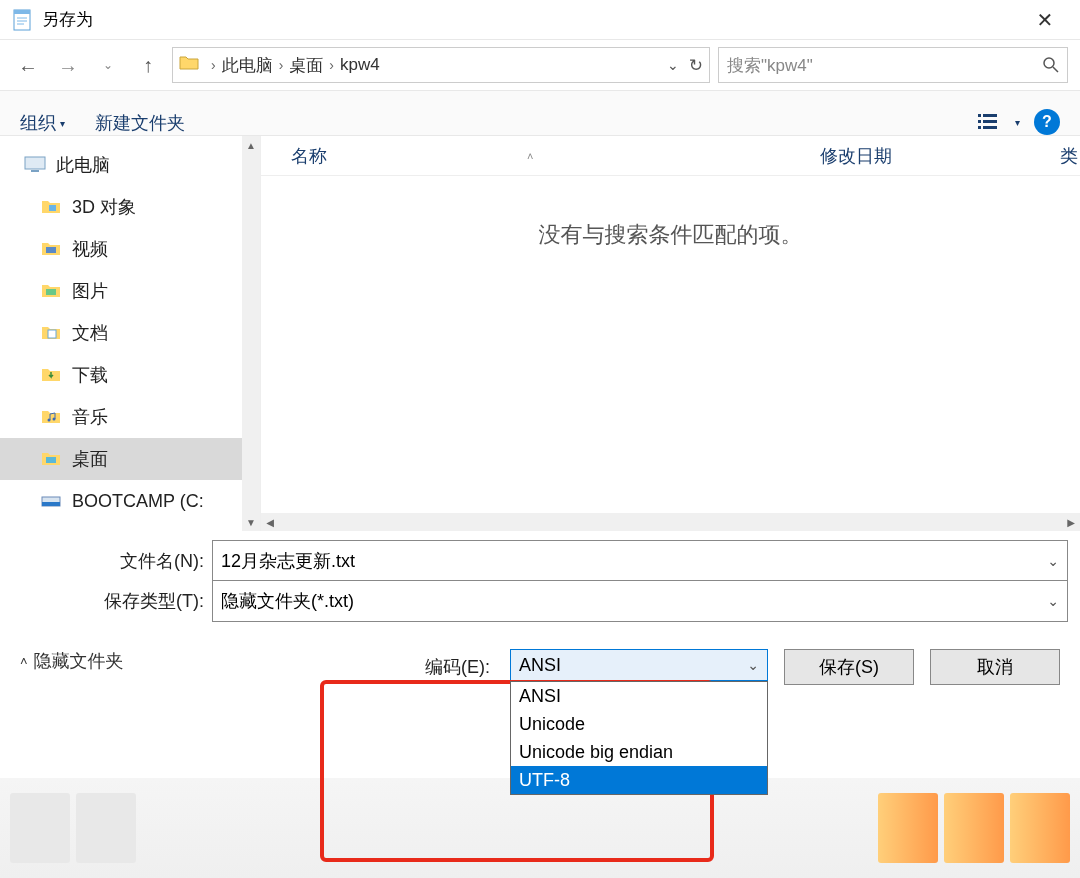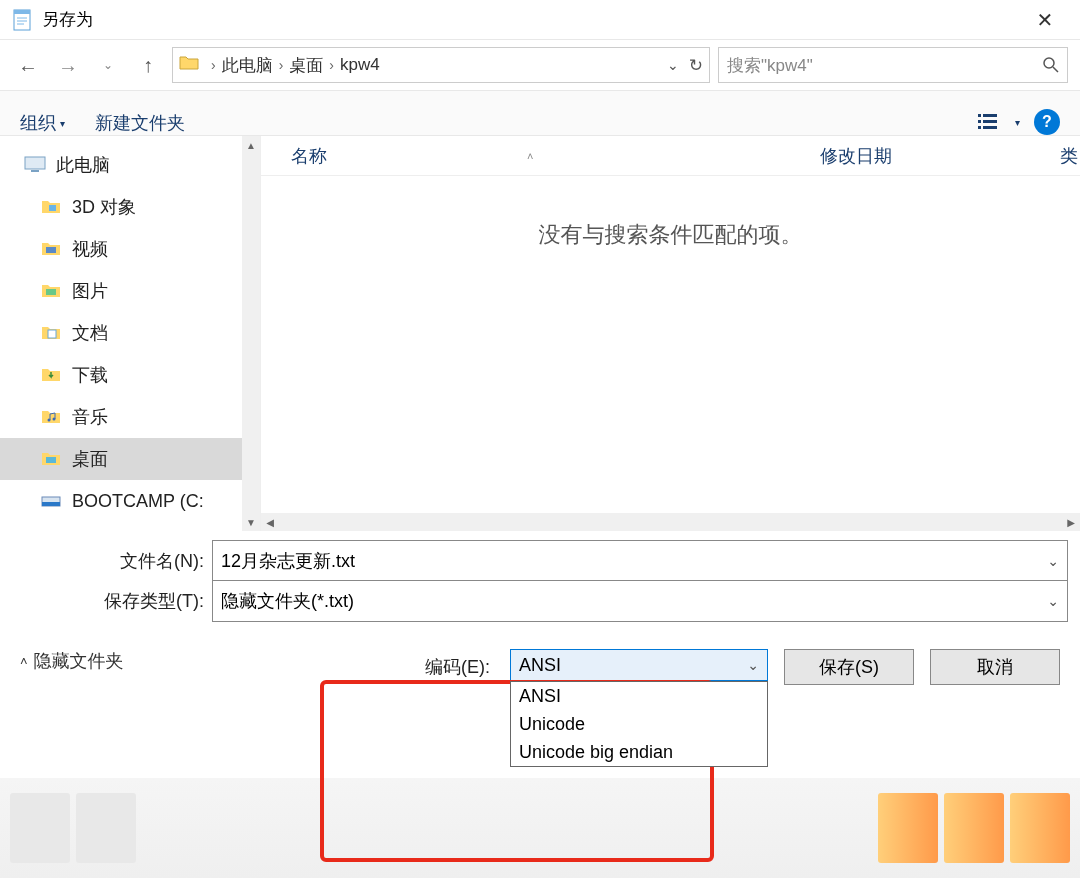--- a/index.html
+++ b/index.html
@@ -292,20 +292,21 @@
     <span class="elbl">编码(E):</span>
     <div class="encoding-select-wrap">
       <div class="encoding-select">
         <span>ANSI</span>
         <span class="dd">⌄</span>
       </div>
       <div class="encoding-dropdown">
         <div class="opt">ANSI</div>
         <div class="opt">Unicode</div>
         <div class="opt">Unicode big endian</div>
+        <div class="opt highlight">UTF-8</div>
       </div>
     </div>
   </div>
   <div class="winbtn">保存(S)</div>
   <div class="winbtn">取消</div>
 </div>
 
 <div class="redbox" style="left:320px; top:680px; width:394px; height:182px;"></div>
 
 <div class="bottom-strip" style="z-index:-1;">

